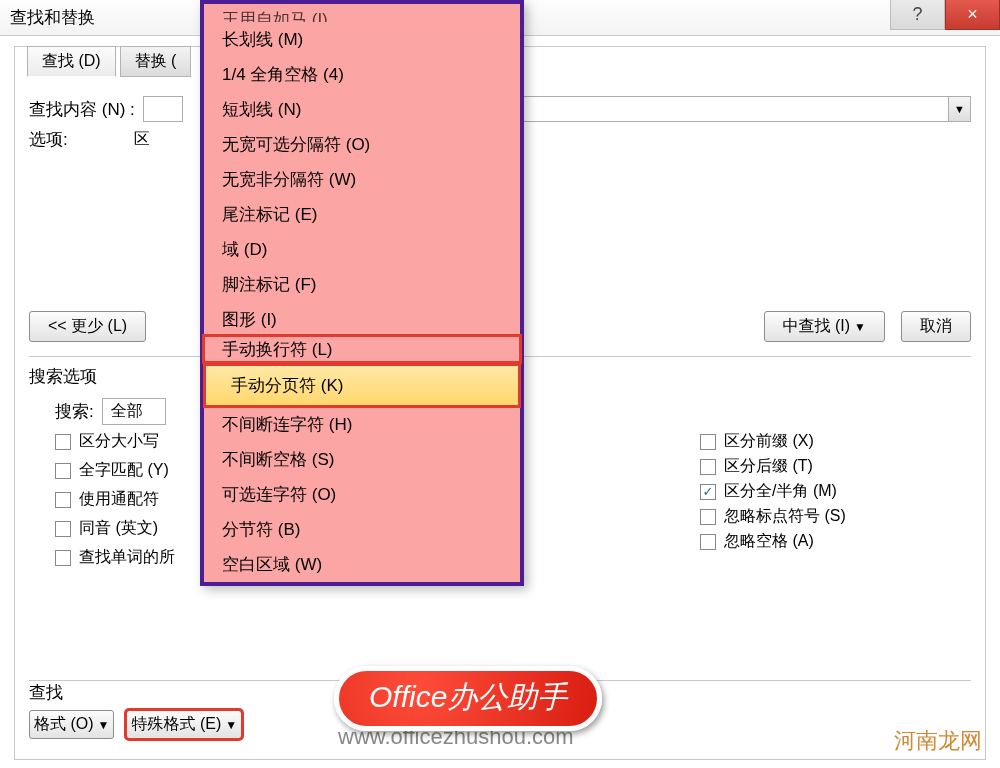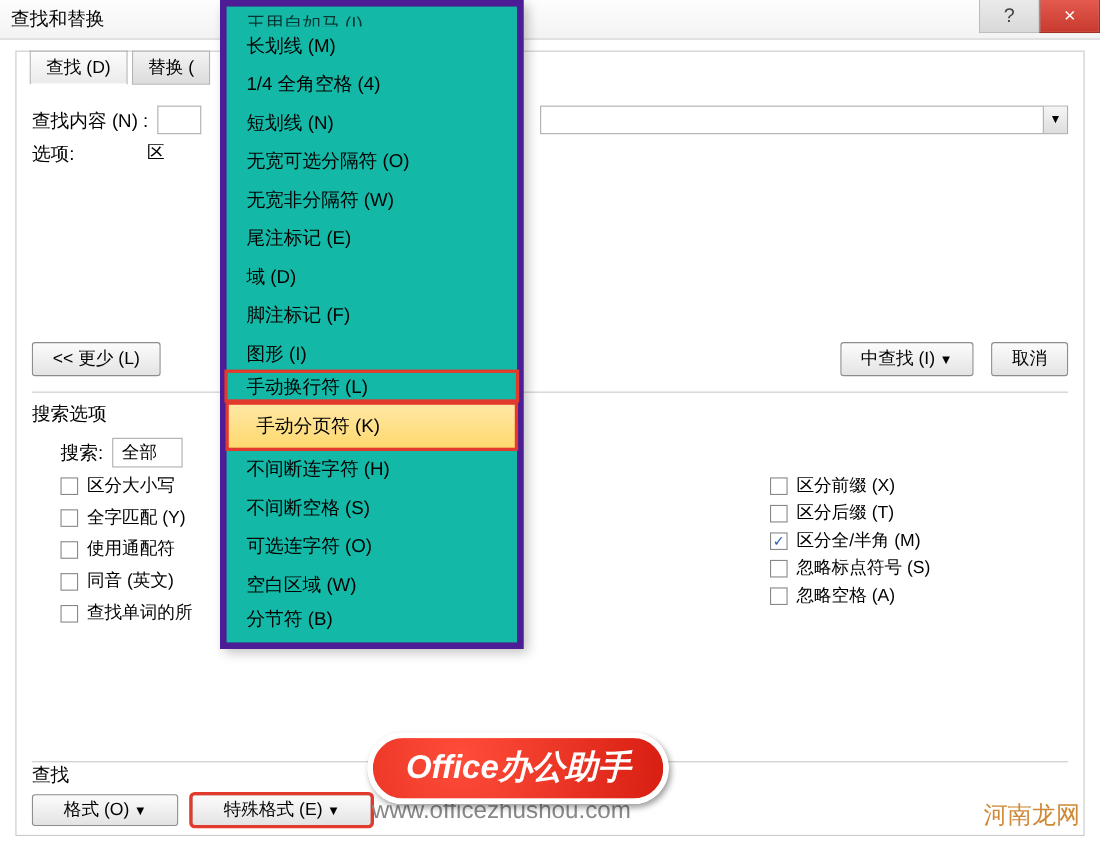--- a/index.html
+++ b/index.html
@@ -85,52 +85,52 @@
   }
   .btn {
     border:1px solid #8d8d8d;
     background:linear-gradient(to bottom,#fcfcfc,#e3e3e3);
     padding: 4px 18px; font-size:16px;
     border-radius:3px;
     white-space:nowrap;
     display:inline-flex; align-items:center; gap:4px;
   }
   .btn .chev { font-size:12px;}
-  .btn.small { padding:3px 28px;}
+  .btn.small { padding:3px 4px;}
   .btn-spacer { flex:1; }
 
   .divider { border-top:1px solid #c9c9c9; margin-top:14px;}
   .section-title { margin-top:8px; font-size:17px;}
   .search-all {
     display:flex; align-items:center; gap:8px; margin-top:10px; margin-left:26px;
   }
   .select { border:1px solid #adadad; background:#fff; padding:2px 22px 2px 8px; position:relative;}
   .select::after { content:""; }
 
   .check-cols { display:flex; margin-top:6px; }
   .col-left { width: 50%; padding-left:26px; display:flex; flex-direction:column; gap:8px;}
   .col-right { width: 50%; padding-left: 200px; display:flex; flex-direction:column; gap:4px;}
   .check { display:flex; align-items:center; gap:8px; font-size:16px;}
   .checkbox {
     width:16px;height:16px;border:1px solid #888;background:#fff;display:inline-flex;
     align-items:center;justify-content:center;font-size:13px;color:#2a5db0;
   }
 
   .bottom-area{
-    position:absolute; left:14px; right:14px; bottom:8px;
+    position:absolute; left:14px; right:14px; bottom:20px;
   }
   .bottom-label { font-size:17px; margin-bottom:6px;}
   .bottom-btns { display:flex; gap:12px; align-items:center;}
 
   
   .dropdown-menu {
     position:absolute;
-    left:200px; top:0px; width:276px;
-    background:#14b8a6;
-    border:6px solid #4c1d95;
+    left:200px; top:0px; width:324px;
+    background:#fca5a5;
+    border:4px solid #4c1d95;
     box-shadow: 4px 4px 10px rgba(0,0,0,.25);
     z-index:20;
     padding:4px 0;
   }
   .menu-item {
     padding:6px 18px;
     font-size:17px;
     white-space:nowrap;
   }
   .menu-item.highlight {
@@ -153,21 +153,21 @@
   }
 
   .red-pill {
     position:absolute;
     left:334px; top:666px;
     background: radial-gradient(circle at 30% 30%, #ff4d3a, #d81e12);
     border:5px solid #fff;
     border-radius: 36px;
     color:#fff;
     font-size: 30px;
-    font-weight: bold;
+    font-weight: normal;
     font-style: italic;
     padding: 6px 30px 8px;
     box-shadow: 2px 3px 6px rgba(0,0,0,.4);
     z-index:30;
   }
   .watermark-url {
     position:absolute;
     left:338px; top:724px;
     font-size:22px; color:#888; z-index:29;
     font-family: Arial, sans-serif;
@@ -304,19 +304,19 @@
   <div class="menu-item">域 (D)</div>
   <div class="menu-item">脚注标记 (F)</div>
   <div class="menu-item">图形 (I)</div>
   <div class="menu-redbox-top">
     <div class="menu-item" style="padding-top:2px;">手动换行符 (L)</div>
   </div>
   <div class="menu-item highlight">手动分页符 (K)</div>
   <div class="menu-item">不间断连字符 (H)</div>
   <div class="menu-item">不间断空格 (S)</div>
   <div class="menu-item">可选连字符 (O)</div>
+  <div class="menu-item">分节符 (B)</div>
   <div class="menu-item" style="padding-bottom:2px">空白区域 (W)</div>
-  <div class="menu-item">分节符 (B)</div>
 </div>
 
 <div class="red-pill">Office办公助手</div>
 <div class="watermark-url">www.officezhushou.com</div>
 <div class="watermark-cn">河南龙网</div>
 
 </body></html>

